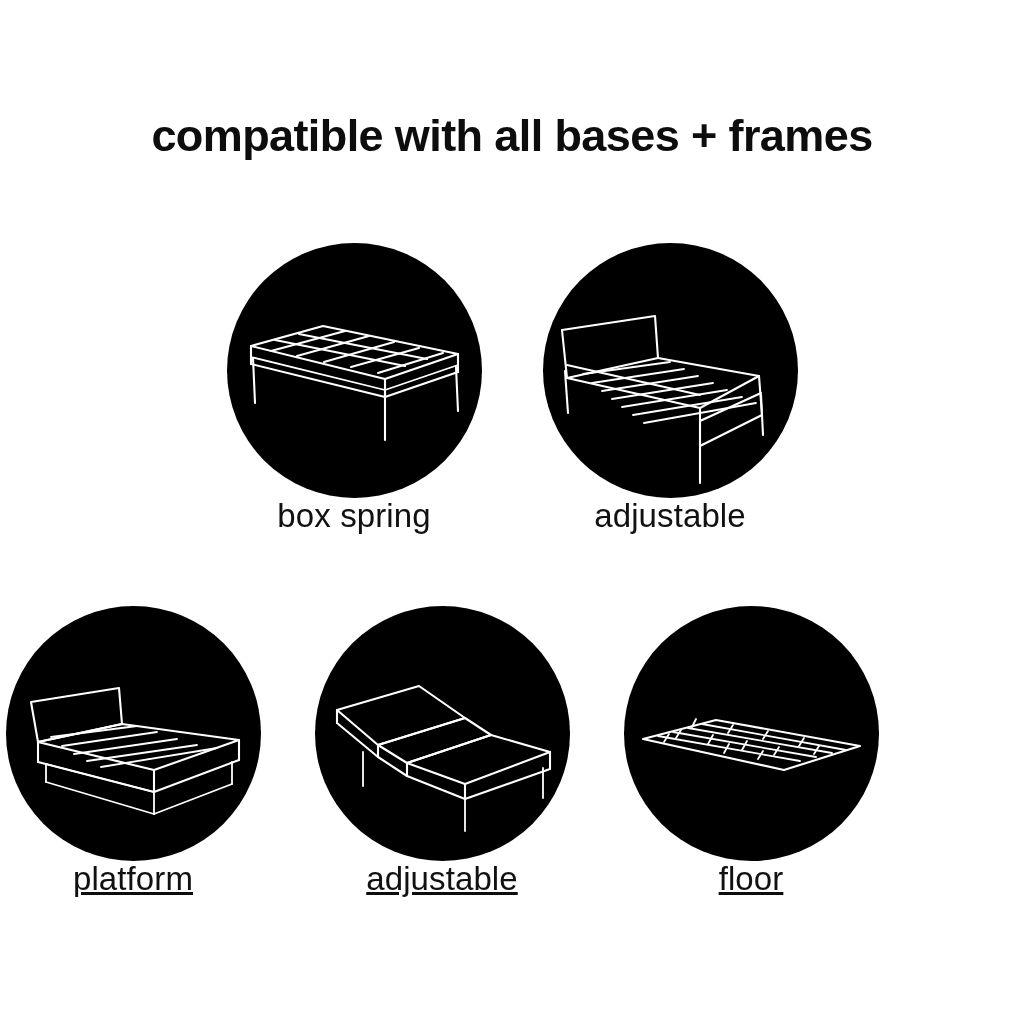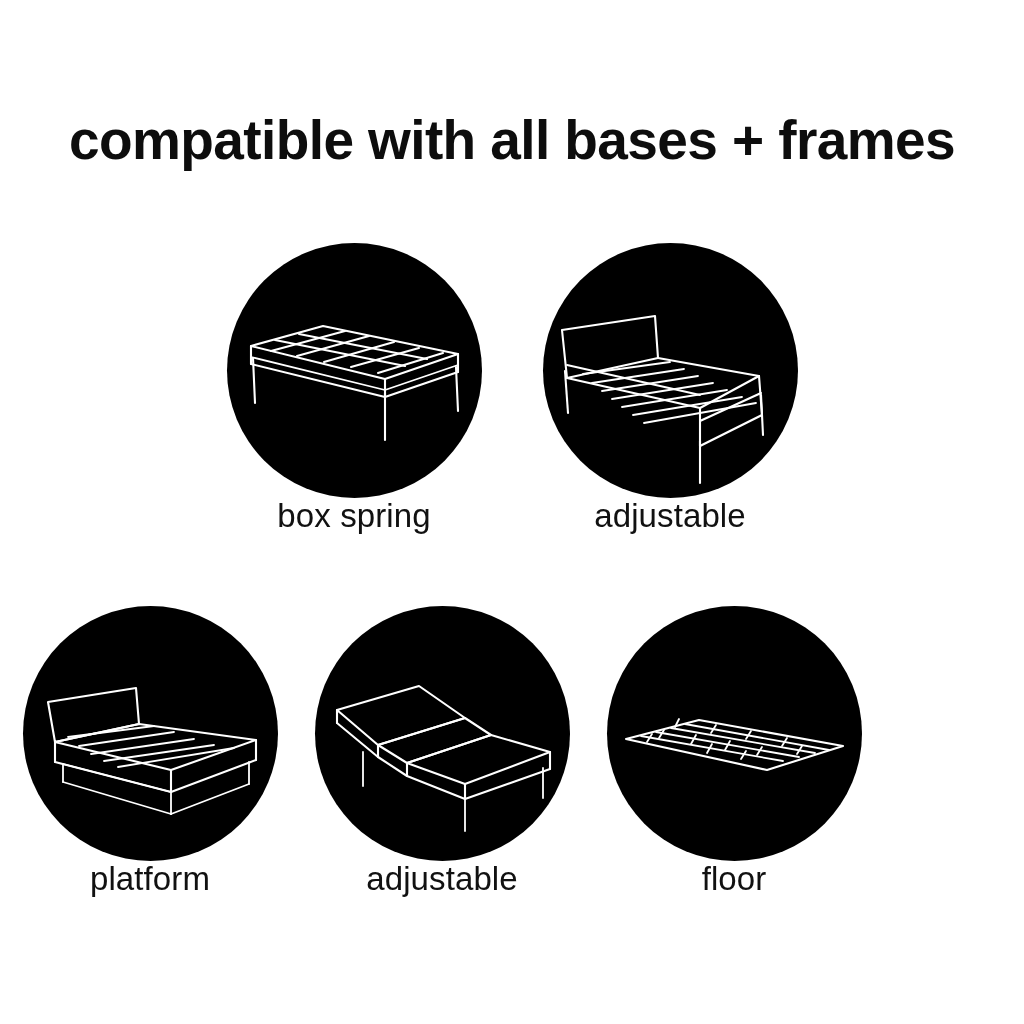--- a/index.html
+++ b/index.html
@@ -21,21 +21,21 @@
     inset: 0;
   }
 
   
   .headline {
     position: absolute;
     top: 112px;
     left: 0;
     width: 1024px;
     text-align: center;
-    font-size: 55px;
+    font-size: 45px;
     font-weight: bold;
     letter-spacing: -0.6px;
     color: #0d0d0d;
     line-height: 1.05;
     white-space: nowrap;
   }
 
   
   .row {
     position: absolute;
@@ -45,21 +45,22 @@
   .row-top {
     top: 243px;
     left: 0;
     width: 1024px;
     gap: 61px;
   }
   .row-bottom {
     top: 606px;
     left: 0;
     width: 884px;
-    gap: 37px;
+    gap: 54px;
+    text-decoration: underline;
   }
 
   .tile {
     width: 255px;
     display: flex;
     flex-direction: column;
     align-items: center;
   }
 
   .disc {

